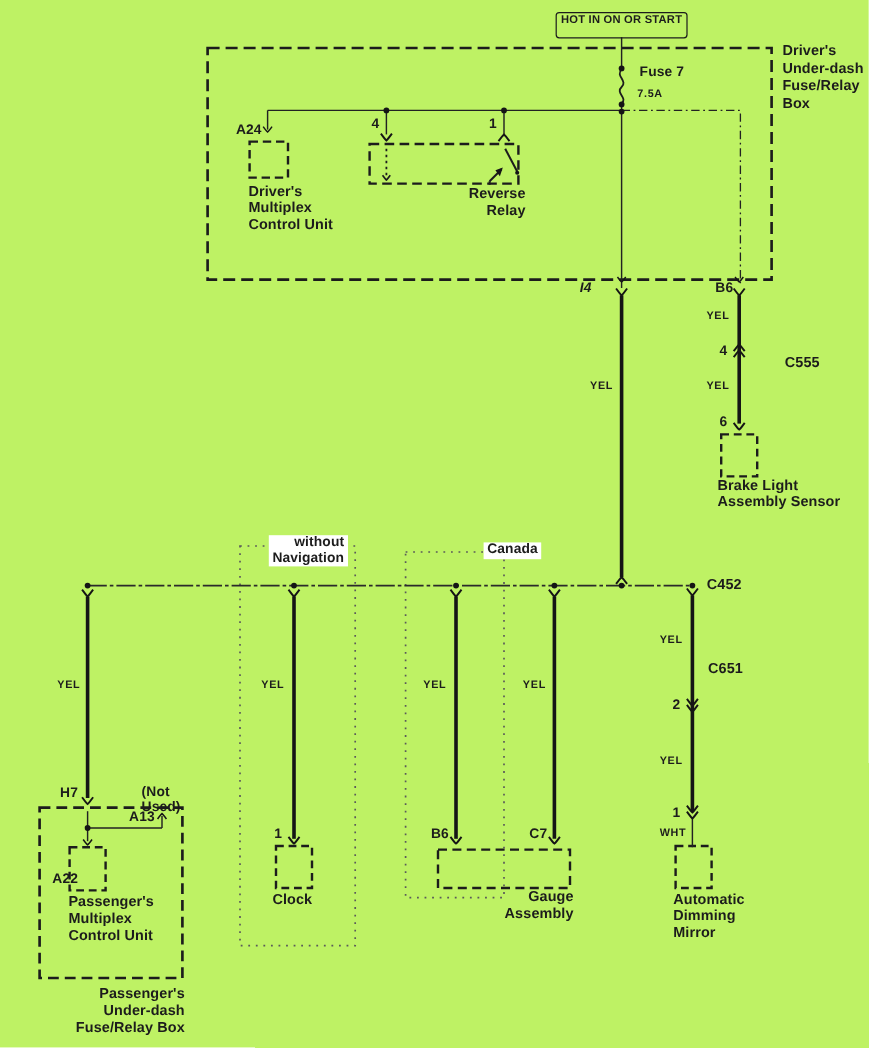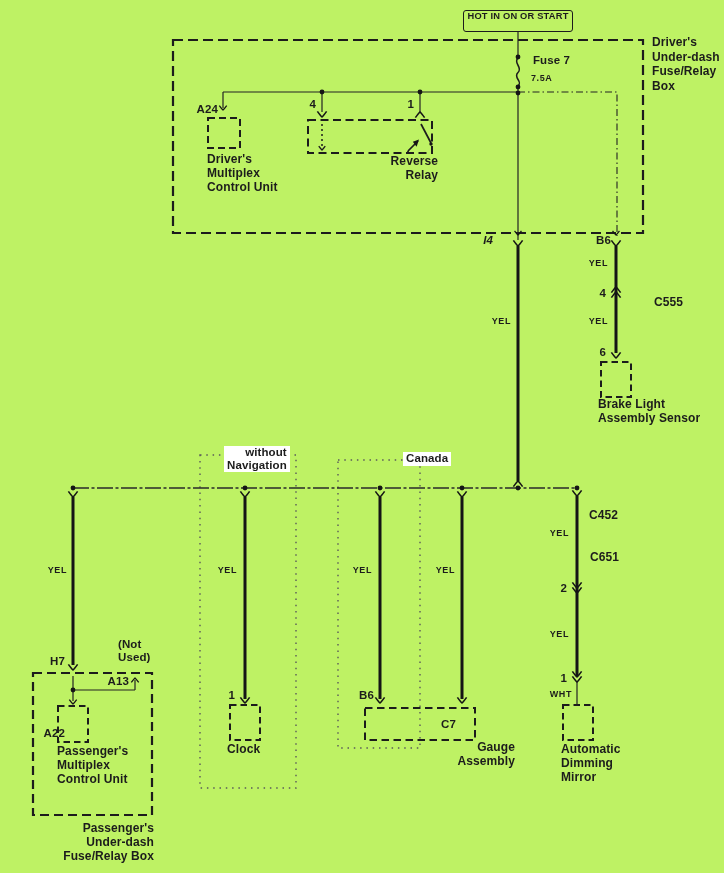--- a/index.html
+++ b/index.html
@@ -152,52 +152,52 @@
 
   <div class="lbl wire r" style="left:608px;top:258px;">YEL</div>
   <div class="lbl r" style="left:606px;top:287px;">4</div>
   <div class="lbl big" style="left:626px;top:296px;margin-left:28px;">C555</div>
   <div class="lbl wire r" style="left:608px;top:316px;">YEL</div>
   <div class="lbl r" style="left:606px;top:346px;">6</div>
   <div class="lbl big" style="left:598px;top:398px;line-height:13.5px;">Brake Light
 Assembly Sensor</div>
 
   <div class="lbl wire r" style="left:511px;top:316px;">YEL</div>
-  <div class="lbl big" style="left:589px;top:509px;">C452</div>
+  <div class="lbl big" style="left:589px;top:481px;">C452</div>
 
   <div class="lbl wire r" style="left:569px;top:528px;">YEL</div>
   <div class="lbl r" style="left:567px;top:582px;">2</div>
   <div class="lbl big" style="left:590px;top:551px;">C651</div>
   <div class="lbl wire r" style="left:569px;top:629px;">YEL</div>
   <div class="lbl r" style="left:567px;top:672px;">1</div>
   <div class="lbl wire r" style="left:572px;top:689px;text-align:right;">WHT</div>
   <div class="lbl big" style="left:561px;top:742px;line-height:14px;">Automatic
 Dimming
 Mirror</div>
 
   <div class="lbl wire r" style="left:67px;top:565px;">YEL</div>
   <div class="lbl r" style="left:65px;top:655px;">H7</div>
-  <div class="lbl" style="left:118px;top:638px;line-height:13px;">(Not
+  <div class="lbl" style="left:118px;top:654px;line-height:13px;">(Not
 Used)</div>
   <div class="lbl r" style="left:129px;top:675px;">A13</div>
   <div class="lbl r" style="left:65px;top:691px;margin-top:36px;">A22</div>
   <div class="lbl big" style="left:57px;top:744px;line-height:14px;">Passenger's
 Multiplex
 Control Unit</div>
   <div class="lbl big r ra" style="left:154px;top:821px;line-height:14px;">Passenger's
 Under-dash
 Fuse/Relay Box</div>
 
   <div class="lbl bg" style="left:224px;top:446px;line-height:13px;text-align:right;">without
 Navigation</div>
   <div class="lbl wire r" style="left:237px;top:565px;">YEL</div>
   <div class="lbl r" style="left:235px;top:689px;">1</div>
   <div class="lbl big" style="left:227px;top:743px;">Clock</div>
 
   <div class="lbl bg" style="left:378px;top:452px;margin-left:25px;">Canada</div>
   <div class="lbl wire r" style="left:372px;top:565px;">YEL</div>
   <div class="lbl wire r" style="left:455px;top:565px;">YEL</div>
   <div class="lbl r" style="left:374px;top:689px;">B6</div>
-  <div class="lbl r" style="left:456px;top:718px;">C7</div>
-  <div class="lbl big r ra" style="left:478px;top:741px;line-height:13.5px;margin-left:37px;">Gauge
+  <div class="lbl r" style="left:456px;top:689px;">C7</div>
+  <div class="lbl big r ra" style="left:478px;top:741px;line-height:13.5px;">Gauge
 Assembly</div>
 
 </div>
 
 </body></html>

